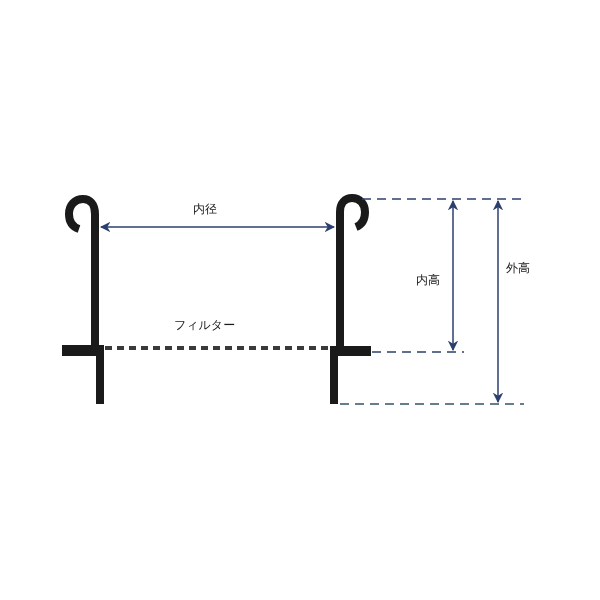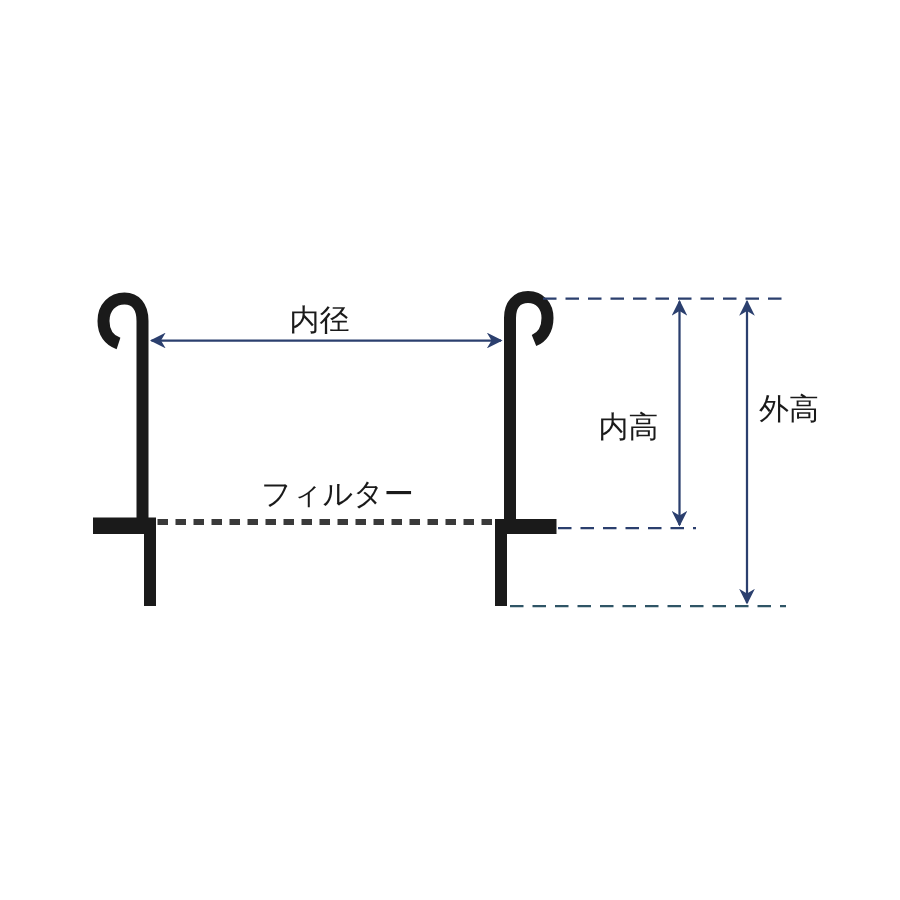--- a/index.html
+++ b/index.html
@@ -1,19 +1,19 @@
 <!DOCTYPE html>
 <html><head>
   <meta charset="utf-8">
   <style>
     html, body { margin: 0; padding: 0; background: #ffffff; }
     body { width: 600px; height: 600px; overflow: hidden; position: relative;
            font-family: "DejaVu Sans", "Liberation Sans", sans-serif; }
     #diagram { position: absolute; left: 0; top: 0; width: 600px; height: 600px; }
-    .label { position: absolute; font-size: 20px; color: #1a1a1a; white-space: nowrap; line-height: 1; }
+    .label { position: absolute; font-size: 12px; color: #1a1a1a; white-space: nowrap; line-height: 1; }
   </style>
 </head>
 <body>
 
 <svg id="diagram" viewBox="0 0 600 600" xmlns="http://www.w3.org/2000/svg">
   <defs>
     <marker id="arrowHead" viewBox="0 0 10 10" refX="9" refY="5" markerWidth="7" markerHeight="7" orient="auto-start-reverse">
       <path d="M0,0 L10,5 L0,10 L3,5 z" fill="#2b3f6e"></path>
     </marker>
   </defs>
@@ -41,14 +41,14 @@
   <line x1="372" y1="352" x2="464" y2="352" stroke="#2b3f6e" stroke-width="1.5" stroke-dasharray="9,6"></line>
   <line x1="340" y1="404" x2="524" y2="404" stroke="#2f5566" stroke-width="1.5" stroke-dasharray="9,6"></line>
 
   <line x1="453" y1="201" x2="453" y2="350" stroke="#2b3f6e" stroke-width="1.5" marker-start="url(#arrowHead)" marker-end="url(#arrowHead)"></line>
 
   <line x1="498" y1="201" x2="498" y2="402" stroke="#2b3f6e" stroke-width="1.5" marker-start="url(#arrowHead)" marker-end="url(#arrowHead)"></line>
 </svg>
 
 <div class="label" style="left:193px; top:203px;">内径</div>
 <div class="label" style="left:174px; top:319px;">フィルター</div>
-<div class="label" style="left:399px; top:274px;">内高</div>
+<div class="label" style="left:416px; top:274px;">内高</div>
 <div class="label" style="left:506px; top:262px;">外高</div>
 
 </body></html>

